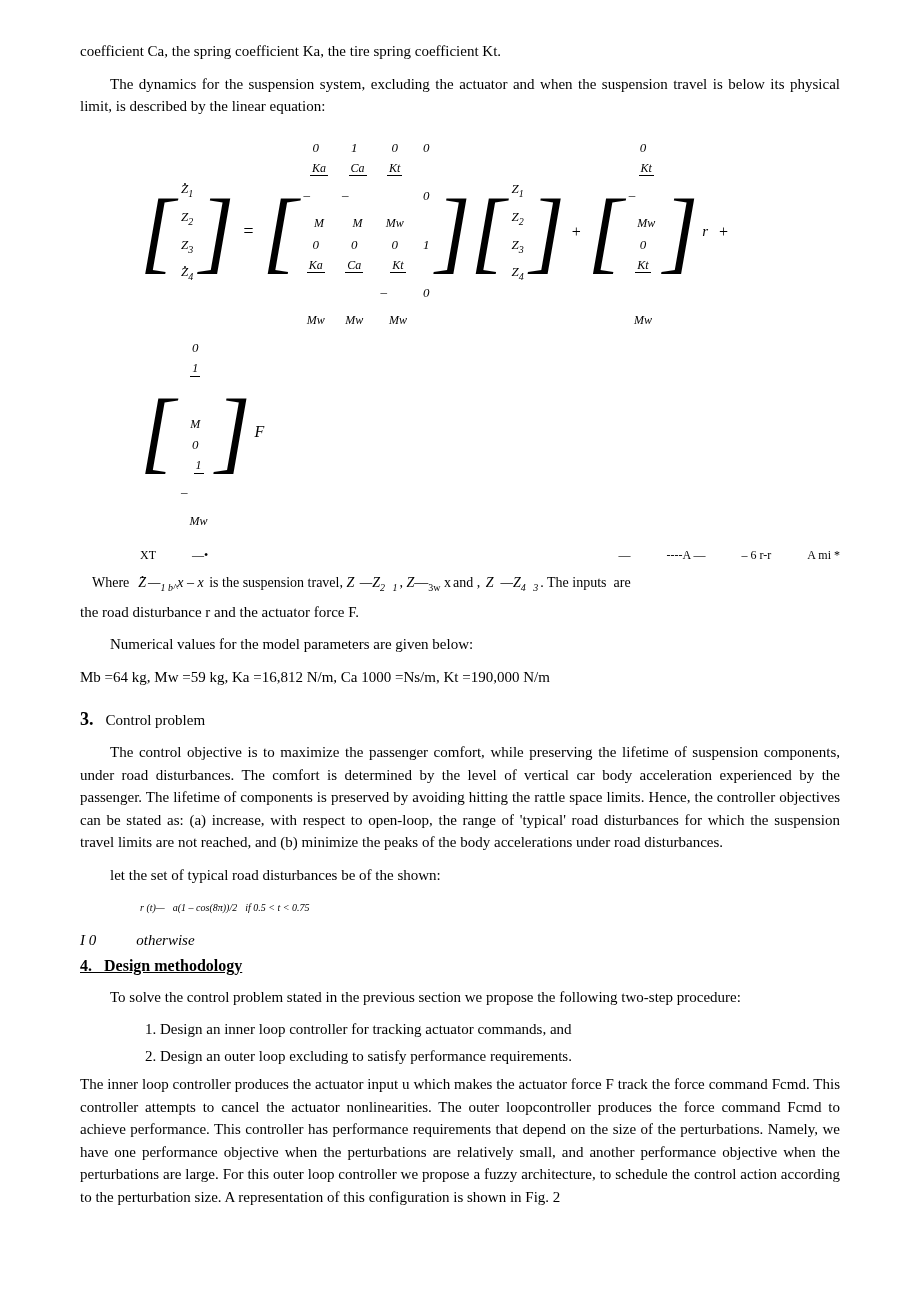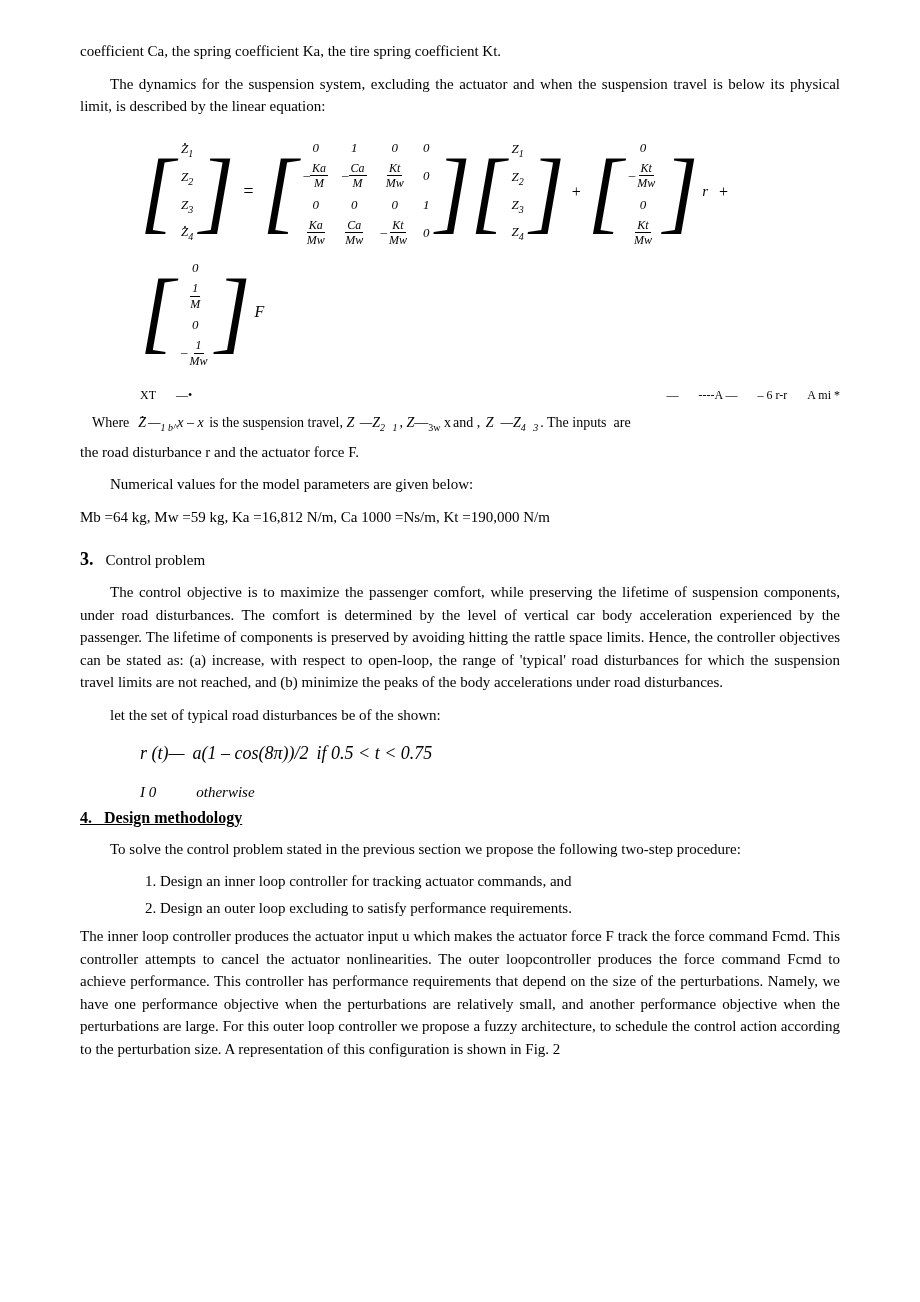--- a/index.html
+++ b/index.html
@@ -91,66 +91,66 @@
       white-space: nowrap;
       line-height: 1.8;
     }
     .frac {
       display: inline-flex;
       flex-direction: column;
       align-items: center;
       vertical-align: middle;
       font-size: 12px;
       line-height: 1.2;
+      gap: 40px;
     }
     .frac .num-f {
       border-bottom: 1px solid #000;
       padding: 0 2px;
       text-align: center;
     }
     .frac .den-f {
       padding: 0 2px;
       text-align: center;
     }
 
     .xt-row {
       display: flex;
       align-items: center;
       margin-top: 2px;
       font-size: 12px;
-      gap: 20px;
+      gap: 36px;
       margin-left: 60px;
     }
 
     .where-line {
       margin: 8px 0 6px 12px;
       display: flex;
       align-items: baseline;
       flex-wrap: wrap;
       gap: 2px;
       font-size: 14px;
     }
 
     
     .formula-block {
       margin: 14px 0 14px 60px;
       font-style: italic;
-      font-size: 18px;
+      font-size: 10px;
     }
     .formula-row {
       display: flex;
       align-items: center;
       gap: 8px;
       margin-bottom: 6px;
     }
     .otherwise-row {
       margin-top: 8px;
       display: flex;
       gap: 40px;
-      margin-left: 60px;
       font-style: italic;
     }
 
     
     .numbered-list {
       margin: 6px 0 6px 80px;
     }
     .numbered-list li {
       margin-bottom: 4px;
     }

